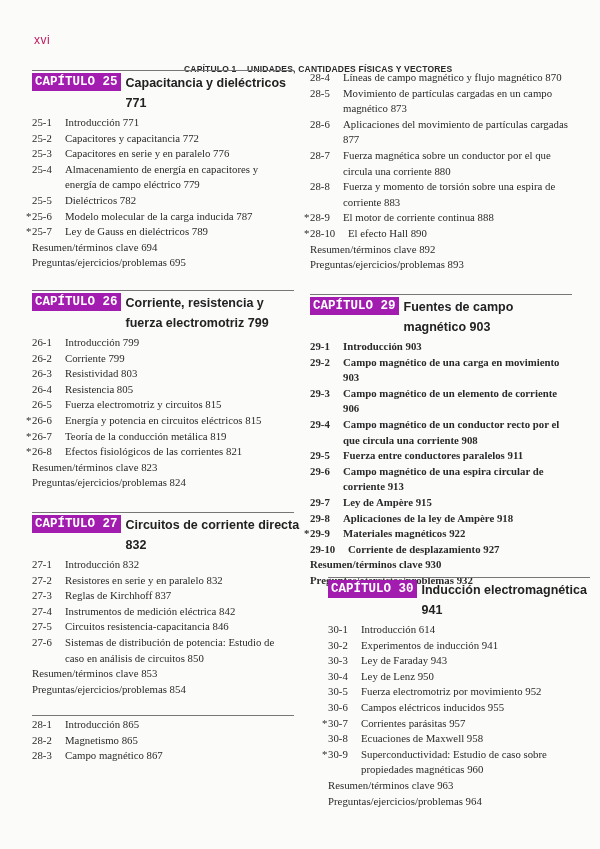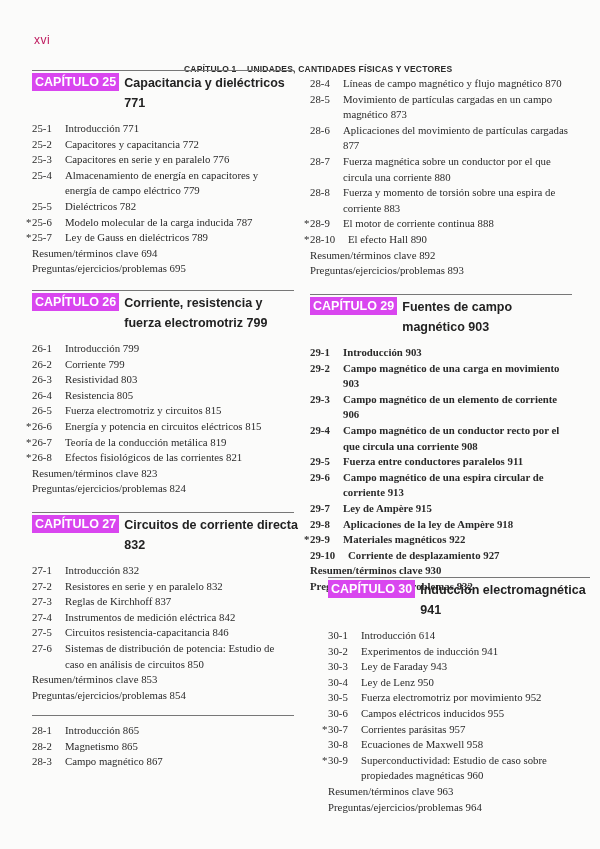--- a/index.html
+++ b/index.html
@@ -5,23 +5,23 @@
   html, body { margin: 0; padding: 0; }
   body { width: 600px; height: 849px; background: #fbfbfa; position: relative; overflow: hidden;
          font-family: "Liberation Serif", serif; color: #2a2a2a; }
   .page-num { position: absolute; left: 34px; top: 33px; font-family: "Liberation Sans", sans-serif; font-size: 12px; color: #be185d; letter-spacing: 0.5px; }
   .running-head { position: absolute; left: 184px; top: 24px; font-family: "Liberation Sans", sans-serif; font-size: 8.5px; font-weight: bold; color: #2a2a2a; letter-spacing: 0.2px; margin-top: 40px; }
   .running-head .sep { display: inline-block; width: 8px; }
   .col { position: absolute; width: 270px; }
   .chapter { position: absolute; }
   .chapter .rule { position: absolute; top: 0; left: 0; width: 262px; border-top: 1.2px solid #777; }
   .ch-head { position: relative; padding-top: 3px; display: flex; align-items: flex-start; }
-  .ch-badge { background: #d946ef; color: #fff; font-family: Liberation Sans, sans-serif; font-weight: bold; font-size: 12.5px; padding: 1px 3px 1px 3px; white-space: nowrap; line-height: 16px; }
+  .ch-badge { background: #a21caf; color: #fff; font-family: Liberation Mono, monospace; font-weight: bold; font-size: 12.5px; padding: 1px 3px 1px 3px; white-space: nowrap; line-height: 16px; }
   .ch-title { font-family: "Liberation Sans", sans-serif; font-weight: bold; font-size: 12.5px; line-height: 20px; padding-left: 5px; color: #222; width: 175px; }
-  .entries { margin-top: 8px; }
+  .entries { margin-top: 2px; }
   .entry { position: relative; font-size: 10.8px; line-height: 15.6px; display: flex; }
   .entry .num { display: inline-block; width: 33px; flex-shrink: 0; position: relative; }
   .entry .star { position: absolute; left: -6px; top: 0; }
   .entry .txt { flex: 1; padding-right: 10px; }
   .entry.plain .txt { padding-left: 0; }
 </style>
 </head>
 <body>
 
 <div class="page-num">xvi</div>

